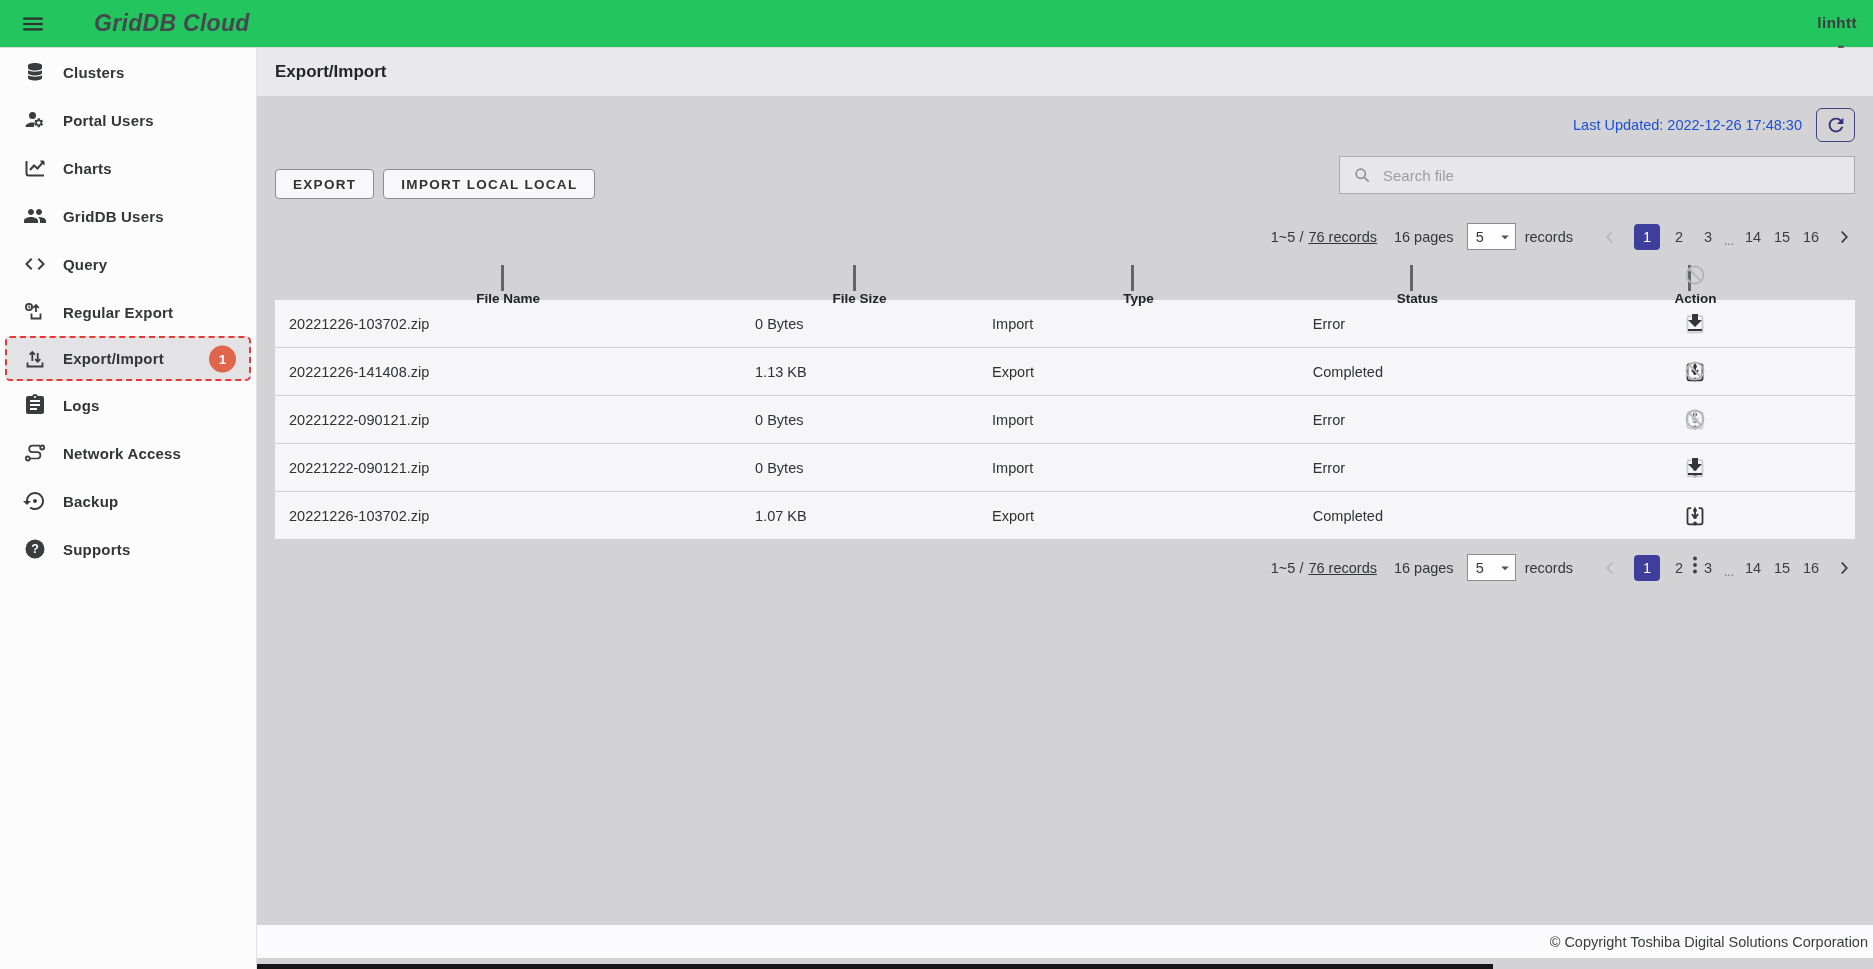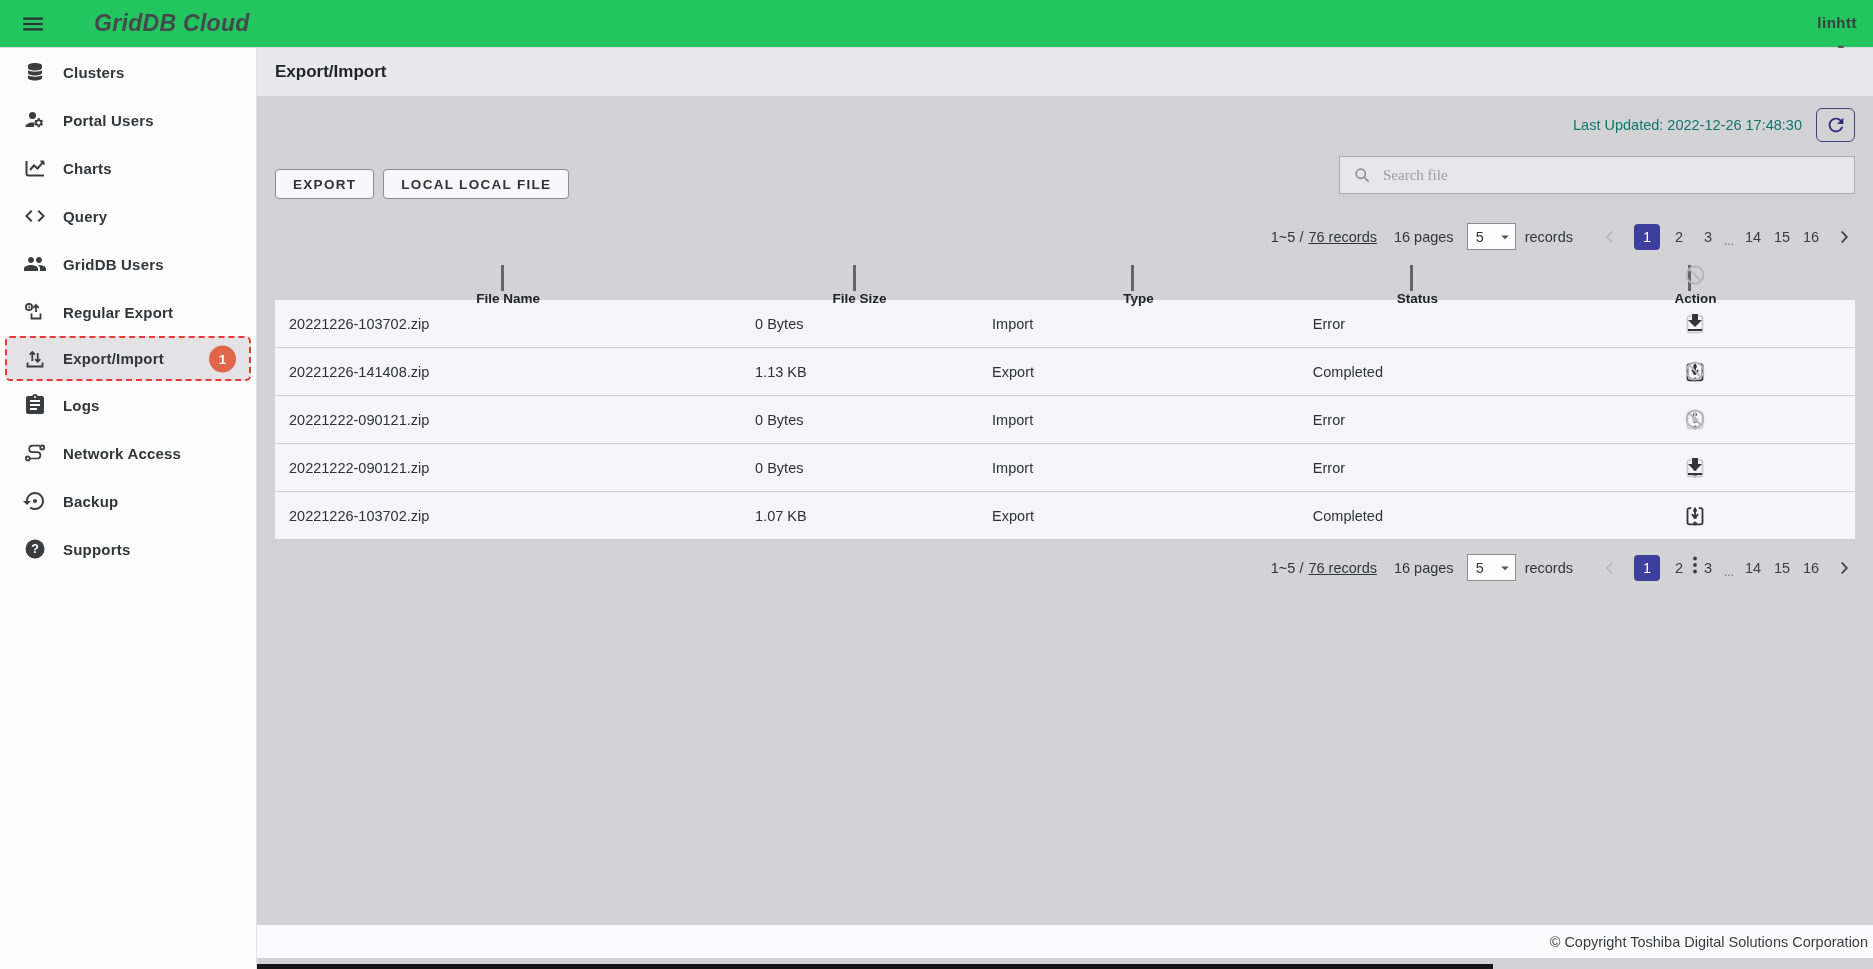--- a/index.html
+++ b/index.html
@@ -36,35 +36,35 @@
            width:27px; height:27px; border-radius:50%; background:#e0664b; color:#fff;
            font-size:13.5px; font-weight:700; display:flex; align-items:center; justify-content:center; }
 
   .main { flex:1; display:flex; flex-direction:column; min-width:0; }
   .title-band { height:48px; min-height:48px; background:#e9e9eb; display:flex; align-items:center;
                 padding-left:18px; font-size:17px; font-weight:700; color:#232527; }
   .content { flex:1; background:#d3d3d5; position:relative; padding:0 18px; }
 
   .updated-row { display:flex; justify-content:flex-end; align-items:center; gap:14px;
                  margin-top:12px; height:34px; }
-  .updated-text { font-size:14.5px; color:#0f766e; }
+  .updated-text { font-size:14.5px; color:#1d4ed8; }
   .refresh-btn { width:39px; height:34px; border:1px solid #3f4180; border-radius:6px;
                  background:transparent; display:flex; align-items:center; justify-content:center;
                  color:#2e2e7a; cursor:pointer; padding:0; }
   .refresh-btn svg { width:22px; height:22px; }
 
   .toolbar-row { display:flex; justify-content:space-between; margin-top:14px; }
   .btn-group { display:flex; gap:9px; margin-top:13px; }
   .btn { height:30px; padding:0 17px; background:#f8f8fa; border:1px solid #8b8d8f; border-radius:4px;
          font-family:inherit; font-size:13.5px; font-weight:700; letter-spacing:1.3px;
          color:#303234; cursor:pointer; white-space:nowrap; }
   .search-box { width:516px; height:38px; background:#e7e7e9; border:1px solid #a9abad;
                 display:flex; align-items:center; padding:0 10px 0 12px; gap:9px; }
   .search-box svg { width:20px; height:20px; color:#8e9092; flex:none; }
-  .search-input { flex:1; border:none; outline:none; background:transparent; font-family:Liberation Serif, serif;
+  .search-input { flex:1; border:none; outline:none; background:transparent; font-family:Liberation Sans, sans-serif;
                   font-size:15px; color:#333; min-width:0; }
   .search-input::placeholder { color:#9b9d9f; }
 
   
   .pager { display:flex; justify-content:flex-end; align-items:center; font-size:14.5px; color:#333537; }
   .pager-top { margin-top:24px; }
   .pager-bottom { margin-top:14px; }
   .records-link { text-decoration:underline; cursor:pointer; margin-left:5px; }
   .pages-count { margin-left:17px; }
   .size-select { margin-left:13px; width:49px; height:27px; background:#fdfdff; border:1px solid #8b8d8f;
@@ -156,30 +156,30 @@
         <svg class="nav-icon" viewBox="0 0 24 24" fill="none" stroke="currentColor" stroke-width="2">
           <path d="M3.5 5v12.5a2 2 0 0 0 2 2H21"></path>
           <path d="M7 14l4-4.5 3.5 3L20 6.2"></path>
           <path d="M20.8 5.4v3.4M20.8 5.4h-3.4" stroke-width="1.6"></path>
         </svg>
         <span class="nav-label">Charts</span>
       </div>
 
       <div class="nav-item">
         <svg class="nav-icon" viewBox="0 0 24 24" fill="currentColor">
+          <path d="M16 11c1.66 0 2.99-1.34 2.99-3S17.66 5 16 5c-1.66 0-3 1.34-3 3s1.34 3 3 3zm-8 0c1.66 0 2.99-1.34 2.99-3S9.66 5 8 5C6.34 5 5 6.34 5 8s1.34 3 3 3zm0 2c-2.33 0-7 1.17-7 3.5V19h14v-2.5c0-2.33-4.67-3.5-7-3.5zm8 0c-.29 0-.62.02-.97.05 1.16.84 1.97 1.97 1.97 3.45V19h6v-2.5c0-2.33-4.67-3.5-7-3.5z"></path>
+        </svg>
+        <span class="nav-label">GridDB Users</span>
+      </div>
+
+      <div class="nav-item">
+        <svg class="nav-icon" viewBox="0 0 24 24" fill="currentColor">
           <path d="M9.4 16.6 4.8 12l4.6-4.6L8 6l-6 6 6 6 1.4-1.4zm5.2 0 4.6-4.6-4.6-4.6L16 6l6 6-6 6-1.4-1.4z"></path>
         </svg>
         <span class="nav-label">Query</span>
-      </div>
-
-      <div class="nav-item">
-        <svg class="nav-icon" viewBox="0 0 24 24" fill="currentColor">
-          <path d="M16 11c1.66 0 2.99-1.34 2.99-3S17.66 5 16 5c-1.66 0-3 1.34-3 3s1.34 3 3 3zm-8 0c1.66 0 2.99-1.34 2.99-3S9.66 5 8 5C6.34 5 5 6.34 5 8s1.34 3 3 3zm0 2c-2.33 0-7 1.17-7 3.5V19h14v-2.5c0-2.33-4.67-3.5-7-3.5zm8 0c-.29 0-.62.02-.97.05 1.16.84 1.97 1.97 1.97 3.45V19h6v-2.5c0-2.33-4.67-3.5-7-3.5z"></path>
-        </svg>
-        <span class="nav-label">GridDB Users</span>
       </div>
 
       <div class="nav-item">
         <svg class="nav-icon" viewBox="0 0 24 24" fill="none" stroke="currentColor" stroke-width="1.8">
           <path d="M8.5 13.5v5h9v-5"></path>
           <path d="M13 12V5"></path>
           <path d="M10.2 7.8 13 5l2.8 2.8"></path>
           <circle cx="6" cy="7" r="3.1"></circle>
           <path d="M6 5.6v1.6l1.1.7" stroke-width="1.3"></path>
         </svg>
@@ -241,21 +241,21 @@
           <button class="refresh-btn">
             <svg viewBox="0 0 24 24">
               <path fill="currentColor" d="M17.65 6.35C16.2 4.9 14.21 4 12 4c-4.42 0-7.99 3.58-7.99 8s3.57 8 7.99 8c3.73 0 6.84-2.55 7.73-6h-2.08c-.82 2.33-3.04 4-5.65 4-3.31 0-6-2.69-6-6s2.69-6 6-6c1.66 0 3.14.69 4.22 1.78L13 11h7V4l-2.35 2.35z"></path>
             </svg>
           </button>
         </div>
 
         <div class="toolbar-row">
           <div class="btn-group">
             <button class="btn">EXPORT</button>
-            <button class="btn">LOCAL LOCAL FILE</button>
+            <button class="btn">IMPORT LOCAL LOCAL</button>
           </div>
           <div class="search-box">
             <svg viewBox="0 0 24 24" fill="none" stroke="currentColor" stroke-width="2">
               <circle cx="10.5" cy="10.5" r="5.5"></circle>
                 <path d="M14.8 14.8 20 20"></path>
             </svg>
             <input class="search-input" type="text" placeholder="Search file" style="">
           </div>
         </div>
 

